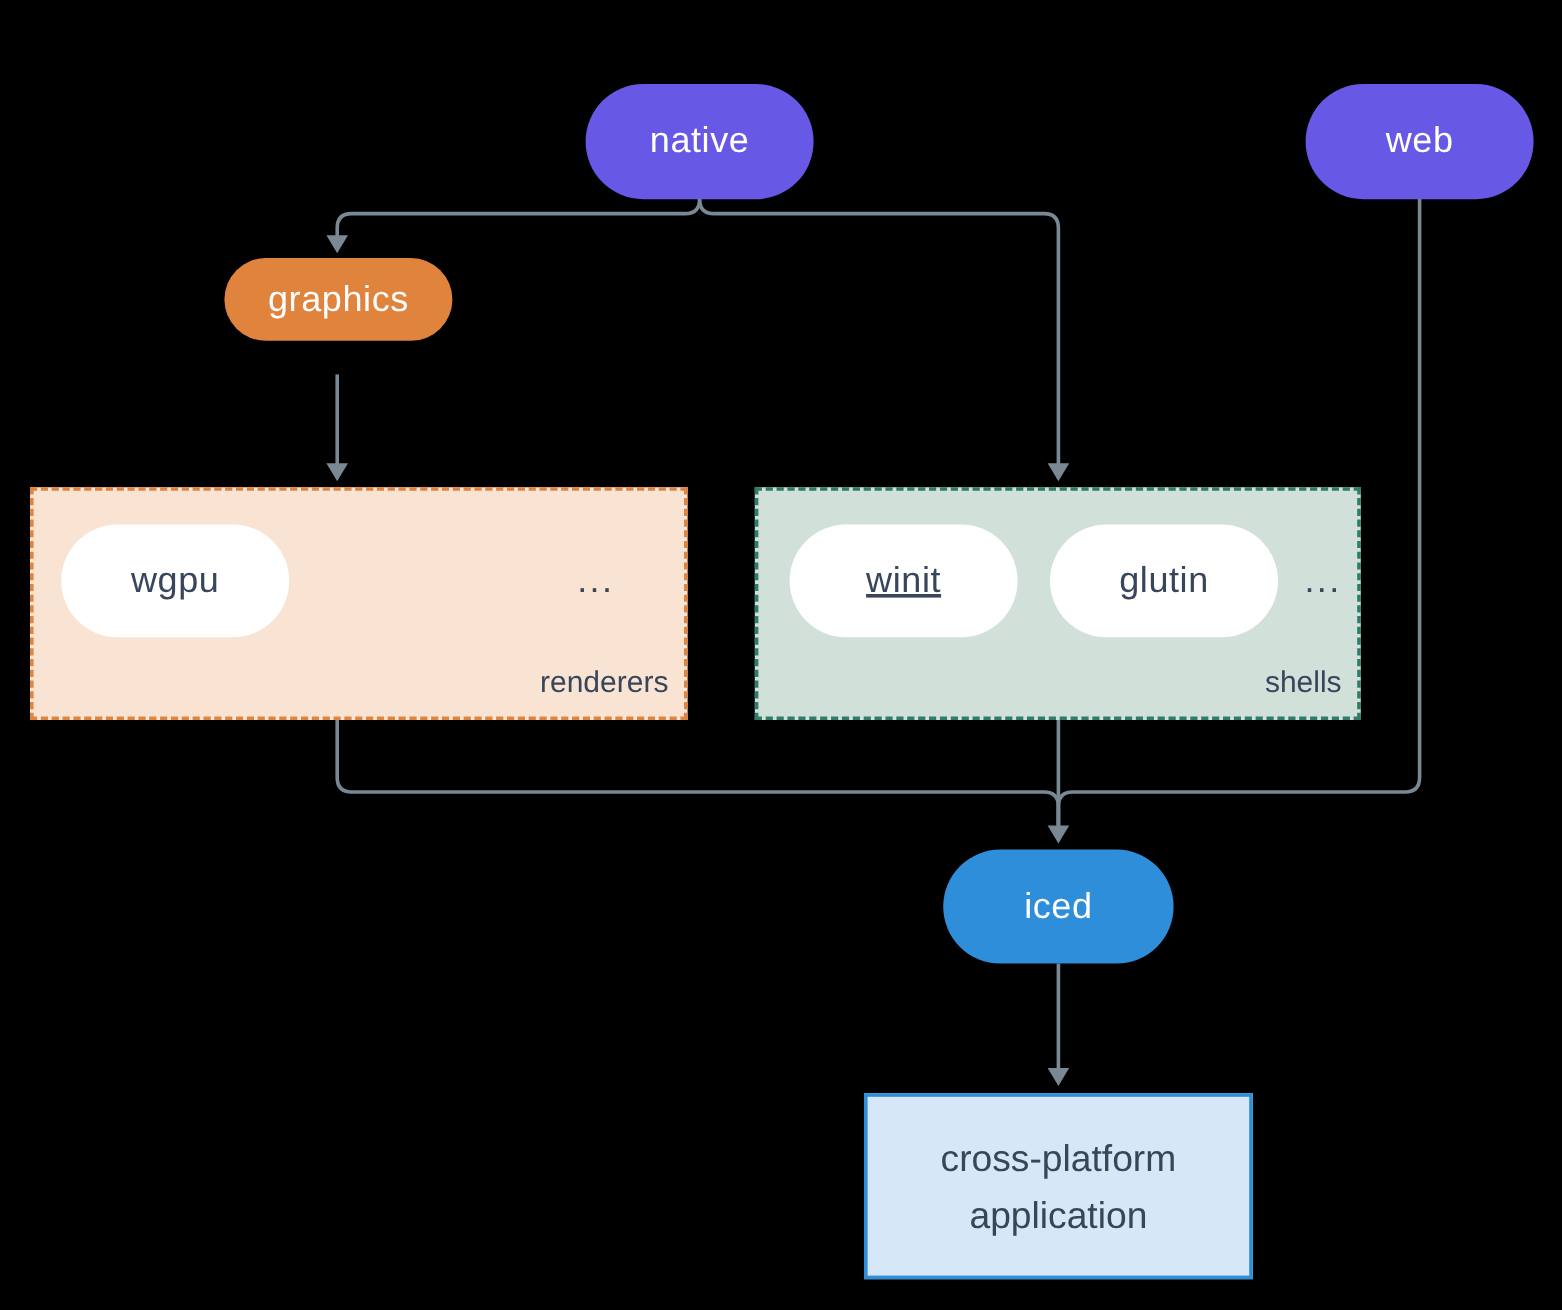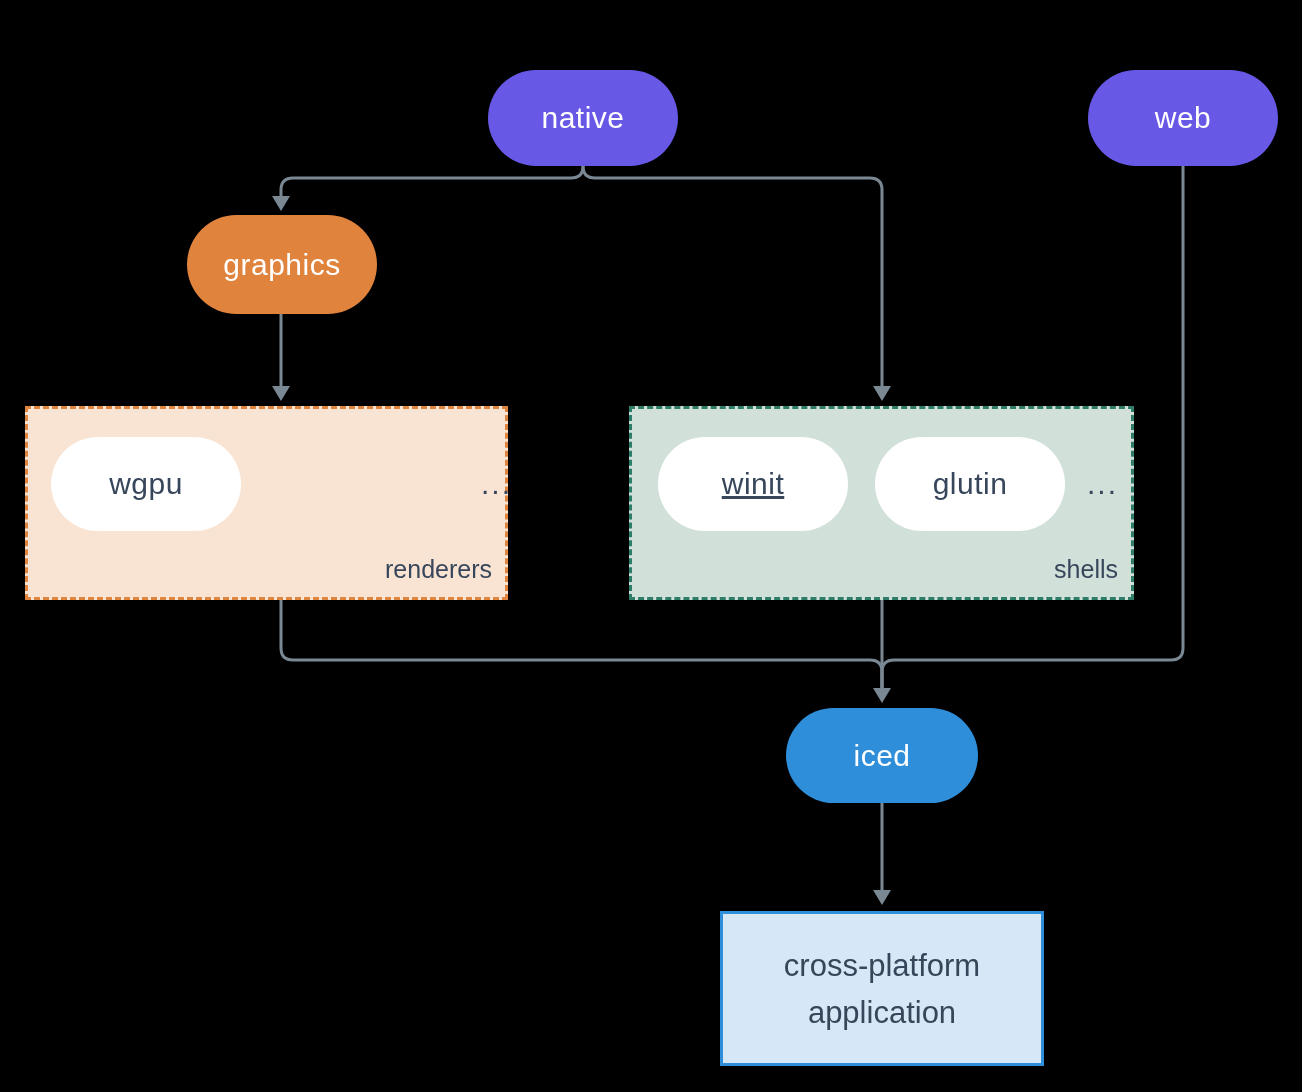--- a/index.html
+++ b/index.html
@@ -124,25 +124,25 @@
   </svg>
 
   <div class="pill native" style="left:488px; top:22px; width:190px; height:96px;">
     <span>native</span>
   </div>
 
   <div class="pill web" style="left:1088px; top:22px; width:190px; height:96px;">
     <span>web</span>
   </div>
 
-  <div class="pill graphics" style="left:187px; top:215px; width:190px; height:99px;align-items:center;">
+  <div class="pill graphics" style="left:187px; top:215px; width:190px; height:69px;align-items:center;">
     <span>graphics</span>
   </div>
 
-  <div class="group-box renderers" style="left:25px; top:406px; width:483px; height:194px;">
+  <div class="group-box renderers" style="left:25px; top:406px; width:548px; height:194px;">
     <div class="inner-pill" style="left:23px; top:28px;">
       <span>wgpu</span>
     </div>
     <div class="dots" style="left:453px;">...</div>
     <div class="group-label">renderers</div>
   </div>
 
   <div class="group-box shells" style="left:629px; top:406px; width:505px; height:194px;">
     <div class="inner-pill" style="left:26px; top:28px;text-decoration:underline;">
       <span>winit</span>

